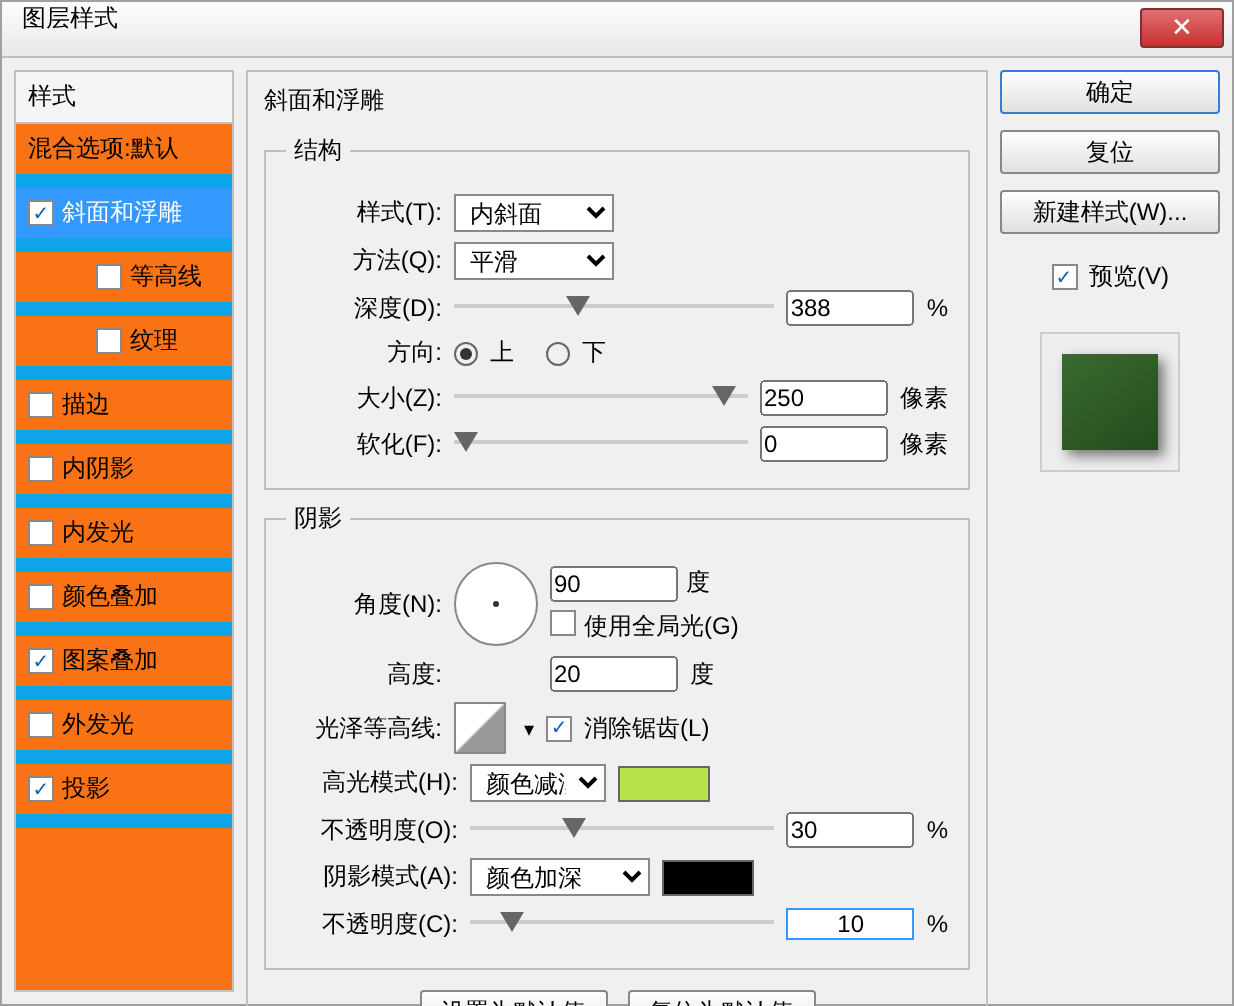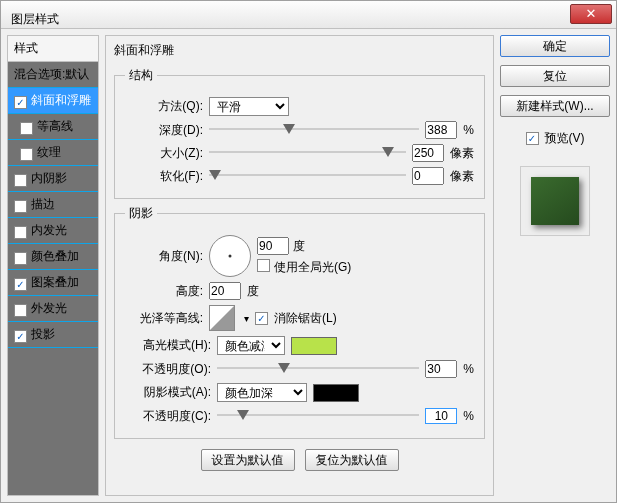--- a/index.html
+++ b/index.html
@@ -1,37 +1,37 @@
 <!DOCTYPE html>
 <html><head>
 <meta charset="utf-8">
 <style>
 *{box-sizing:border-box;font-family:"Microsoft YaHei",Arial,sans-serif;font-size:12px;margin:0;padding:0}
 body{background:#f0f0f0;width:617px;height:503px;overflow:hidden}
 .dlg{width:617px;height:503px;background:#f0f0f0;border:1px solid #a0a0a0;position:relative}
-.titlebar{height:28px;background:linear-gradient(#fdfdfd,#e8e8e8);border-bottom:1px solid #c0c0c0;display:flex;align-items:flex-end;padding:0 4px;position:relative}
+.titlebar{height:28px;background:linear-gradient(#fdfdfd,#e8e8e8);border-bottom:1px solid #c0c0c0;display:flex;align-items:flex-start;padding:0 4px;position:relative}
 .titlebar .title{padding-left:6px}
 .close-btn{position:absolute;right:4px;top:3px;width:42px;height:20px;background:linear-gradient(#e07070,#c83030);border:1px solid #803030;border-radius:2px;color:#fff;text-align:center;line-height:17px;cursor:pointer;font-size:13px}
 .body{display:flex;padding:6px;height:calc(100% - 28px);gap:6px}
-.left{width:92px;border:1px solid #c0c0c0;background:#737373}
+.left{width:110px;border:1px solid #c0c0c0;background:#f97316}
 .left-header{padding:4px 6px;border-bottom:1px solid #c0c0c0;background:#f5f5f5}
-.style-item{display:flex;align-items:flex-end;gap:4px;padding:4px 6px;border-bottom:1px solid #0ea5e9;cursor:pointer}
+.style-item{display:flex;align-items:center;gap:4px;padding:4px 6px;border-bottom:7px solid #0ea5e9;cursor:pointer}
 .style-item.selected{background:#3399ff;color:#fff}
-.style-item.indent{padding-left:12px}
+.style-item.indent{padding-left:40px}
 .cb{width:13px;height:13px;border:1px solid #888;background:#fff;display:inline-flex;align-items:center;justify-content:center;font-size:10px;color:#1060c0}
 .cb.checked::after{content:"✓"}
 .middle{flex:1;display:flex;flex-direction:column;gap:4px}
 fieldset{border:1px solid #c0c0c0;padding:8px 10px;margin:0}
 legend{padding:0 4px}
 .row{display:flex;align-items:center;margin:5px 0;gap:6px}
 .lbl{width:78px;text-align:right}
 .lbl2{width:86px;text-align:right}
 select,input[type=text]{border:1px solid #888;background:#fff;height:19px;padding:0 3px}
 select{width:80px}
-.num{width:32px;text-align:left}
+.num{width:64px;text-align:left}
 .slider{flex:1;height:18px;position:relative;background:linear-gradient(to bottom,transparent 7px,#ccc 7px,#ccc 9px,transparent 9px)}
 .thumb{position:absolute;top:3px;width:0;height:0;border-left:6px solid transparent;border-right:6px solid transparent;border-top:10px solid #666}
 .radio{width:12px;height:12px;border:1px solid #666;border-radius:50%;display:inline-flex;align-items:center;justify-content:center}
 .radio.checked::after{content:"";width:6px;height:6px;background:#333;border-radius:50%}
 .angle{width:42px;height:42px;border:1px solid #888;border-radius:50%;position:relative;background:#fff}
 .angle::after{content:"";position:absolute;width:3px;height:3px;background:#333;left:50%;top:50%;transform:translate(-50%,-50%);border-radius:50%}
 .contour{width:26px;height:26px;border:1px solid #888;background:linear-gradient(135deg,#fff 48%,#999 52%)}
 .swatch{width:46px;height:18px;border:1px solid #666}
 .btn{height:22px;border:1px solid #888;background:linear-gradient(#fff,#e0e0e0);padding:0 10px;cursor:pointer;border-radius:2px}
 .right{width:110px;display:flex;flex-direction:column;gap:8px;align-items:center}
@@ -65,25 +65,25 @@
           <div class="style-item indent">
             <span class="cb"></span>
             <span>等高线</span>
           </div>
           <div class="style-item indent">
             <span class="cb"></span>
             <span>纹理</span>
           </div>
           <div class="style-item">
             <span class="cb"></span>
+            <span>描边</span>
+          </div>
+          <div class="style-item">
+            <span class="cb"></span>
             <span>内阴影</span>
-          </div>
-          <div class="style-item">
-            <span class="cb"></span>
-            <span>描边</span>
           </div>
           <div class="style-item">
             <span class="cb"></span>
             <span>内发光</span>
           </div>
           <div class="style-item">
             <span class="cb"></span>
             <span>颜色叠加</span>
           </div>
           <div class="style-item">
@@ -101,30 +101,41 @@
         </div>
     </div>
 
     <div class="middle">
       <div class="outer-group">
         <div style="margin-bottom:2px">斜面和浮雕</div>
 
         <fieldset>
           <legend>结构</legend>
           <div class="row">
+            <span class="lbl">样式(T):</span>
+            <select><option>内斜面</option></select>
+          </div>
+          <div class="row">
             <span class="lbl">方法(Q):</span>
             <select><option>平滑</option></select>
           </div>
           <div class="row">
             <span class="lbl">深度(D):</span>
             <div class="slider">
                 <div class="thumb" style="left:35%"></div>
               </div>
             <input class="num" value="388" style="">
             <span>%</span>
+          </div>
+          <div class="row">
+            <span class="lbl">方向:</span>
+            <span class="radio checked"></span>
+              <span>上</span>
+            <span class="radio" style="margin-left:10px"></span>
+              <span>下</span>
           </div>
           <div class="row">
             <span class="lbl">大小(Z):</span>
             <div class="slider">
                 <div class="thumb" style="left:88%"></div>
               </div>
             <input class="num" value="250" style="">
             <span>像素</span>
           </div>
           <div class="row">
@@ -136,33 +147,33 @@
             <span>像素</span>
           </div>
         </fieldset>
 
         <fieldset>
           <legend>阴影</legend>
           <div class="row">
             <span class="lbl">角度(N):</span>
             <div class="angle"></div>
             <div style="display:flex;flex-direction:column;gap:4px">
-              <div style="display:flex;gap:4px;align-items:flex-end">
+              <div style="display:flex;gap:4px;align-items:center">
                 <input class="num" value="90" style="">
                 <span>度</span>
               </div>
               <div style="display:flex;gap:4px;align-items:flex-start">
                 <span class="cb"></span>
                 <span>使用全局光(G)</span>
               </div>
             </div>
           </div>
           <div class="row">
             <span class="lbl">高度:</span>
-            <input class="num" style="" value="20">
+            <input class="num" style="margin-left: 48px;" value="20">
             <span>度</span>
           </div>
           <div class="row">
             <span class="lbl">光泽等高线:</span>
             <div class="contour"></div>
               <span class="dd"></span>
             <span class="cb checked"></span>
             <span>消除锯齿(L)</span>
           </div>
           <div class="row">

